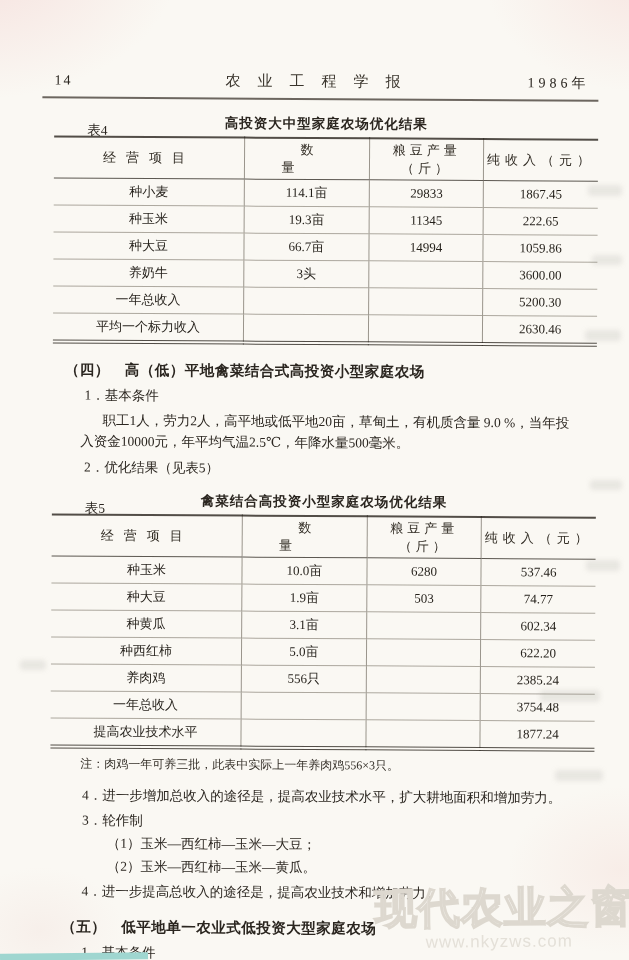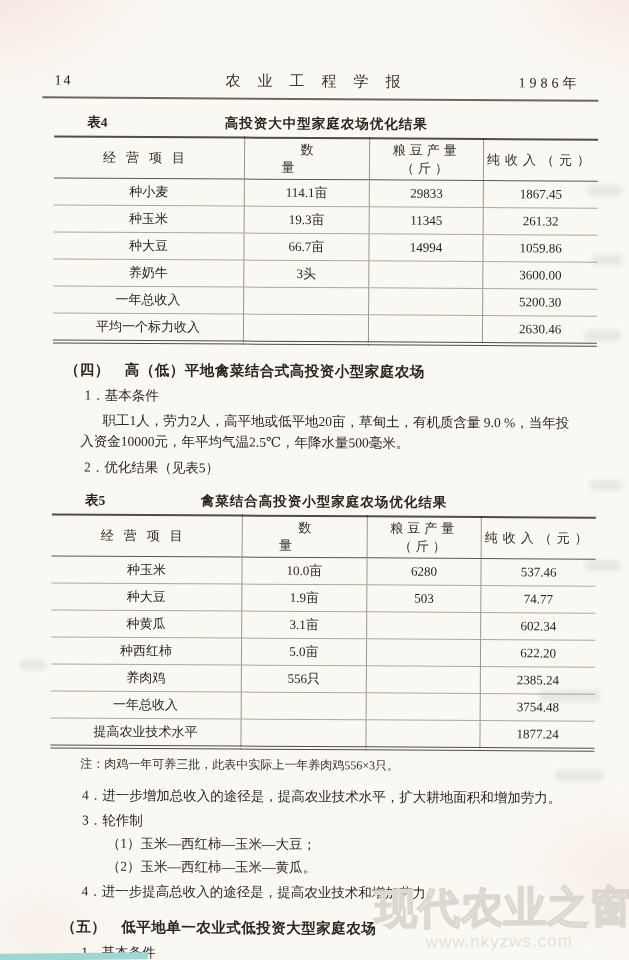--- a/index.html
+++ b/index.html
@@ -20,26 +20,26 @@
   .content{
     position:absolute; left:0; top:0; right:0;
     padding:72px 30px 0 55px;
     transform:rotate(.35deg);
     transform-origin:50% 0;
   }
   
   .runhead{display:flex;align-items:baseline;font-size:14px;}
   .runhead .pageno{width:70px;letter-spacing:2px;}
   .runhead .jtitle{flex:1;text-align:center;letter-spacing:17px;font-size:15px;color:#3a352d;}
-  .runhead .year{width:80px;text-align:left;letter-spacing:4px;}
+  .runhead .year{width:80px;text-align:center;letter-spacing:4px;}
   .headrule{border:0;border-top:2px solid rgba(60,54,46,.75);margin:7px 0 0 -12px;}
 
   
   .tcap{position:relative;margin-top:15px;height:18px;font-size:13.5px;}
-  .tcap .tlabel{position:absolute;left:33px;top:0;font-weight:bold;}
+  .tcap .tlabel{position:absolute;left:33px;top:8px;font-weight:normal;}
   .tcap .ttitle{display:block;text-align:center;font-weight:bold;letter-spacing:1px;}
 
   
   table.opt{
     width:100%;border-collapse:collapse;margin-top:4px;
     font-size:13px;color:#231f19;
     border-top:2.5px solid rgba(52,47,40,.85);
     border-bottom:4px double rgba(52,47,40,.85);
   }
   table.opt th{
@@ -125,21 +125,21 @@
         <tr>
           <td class="c-item">种小麦</td>
           <td>114.1亩</td>
           <td>29833</td>
           <td>1867.45</td>
         </tr>
         <tr>
           <td class="c-item">种玉米</td>
           <td>19.3亩</td>
           <td>11345</td>
-          <td>261.32</td>
+          <td>222.65</td>
         </tr>
         <tr>
           <td class="c-item">种大豆</td>
           <td>66.7亩</td>
           <td>14994</td>
           <td>1059.86</td>
         </tr>
         <tr>
           <td class="c-item">养奶牛</td>
           <td>3头</td>

